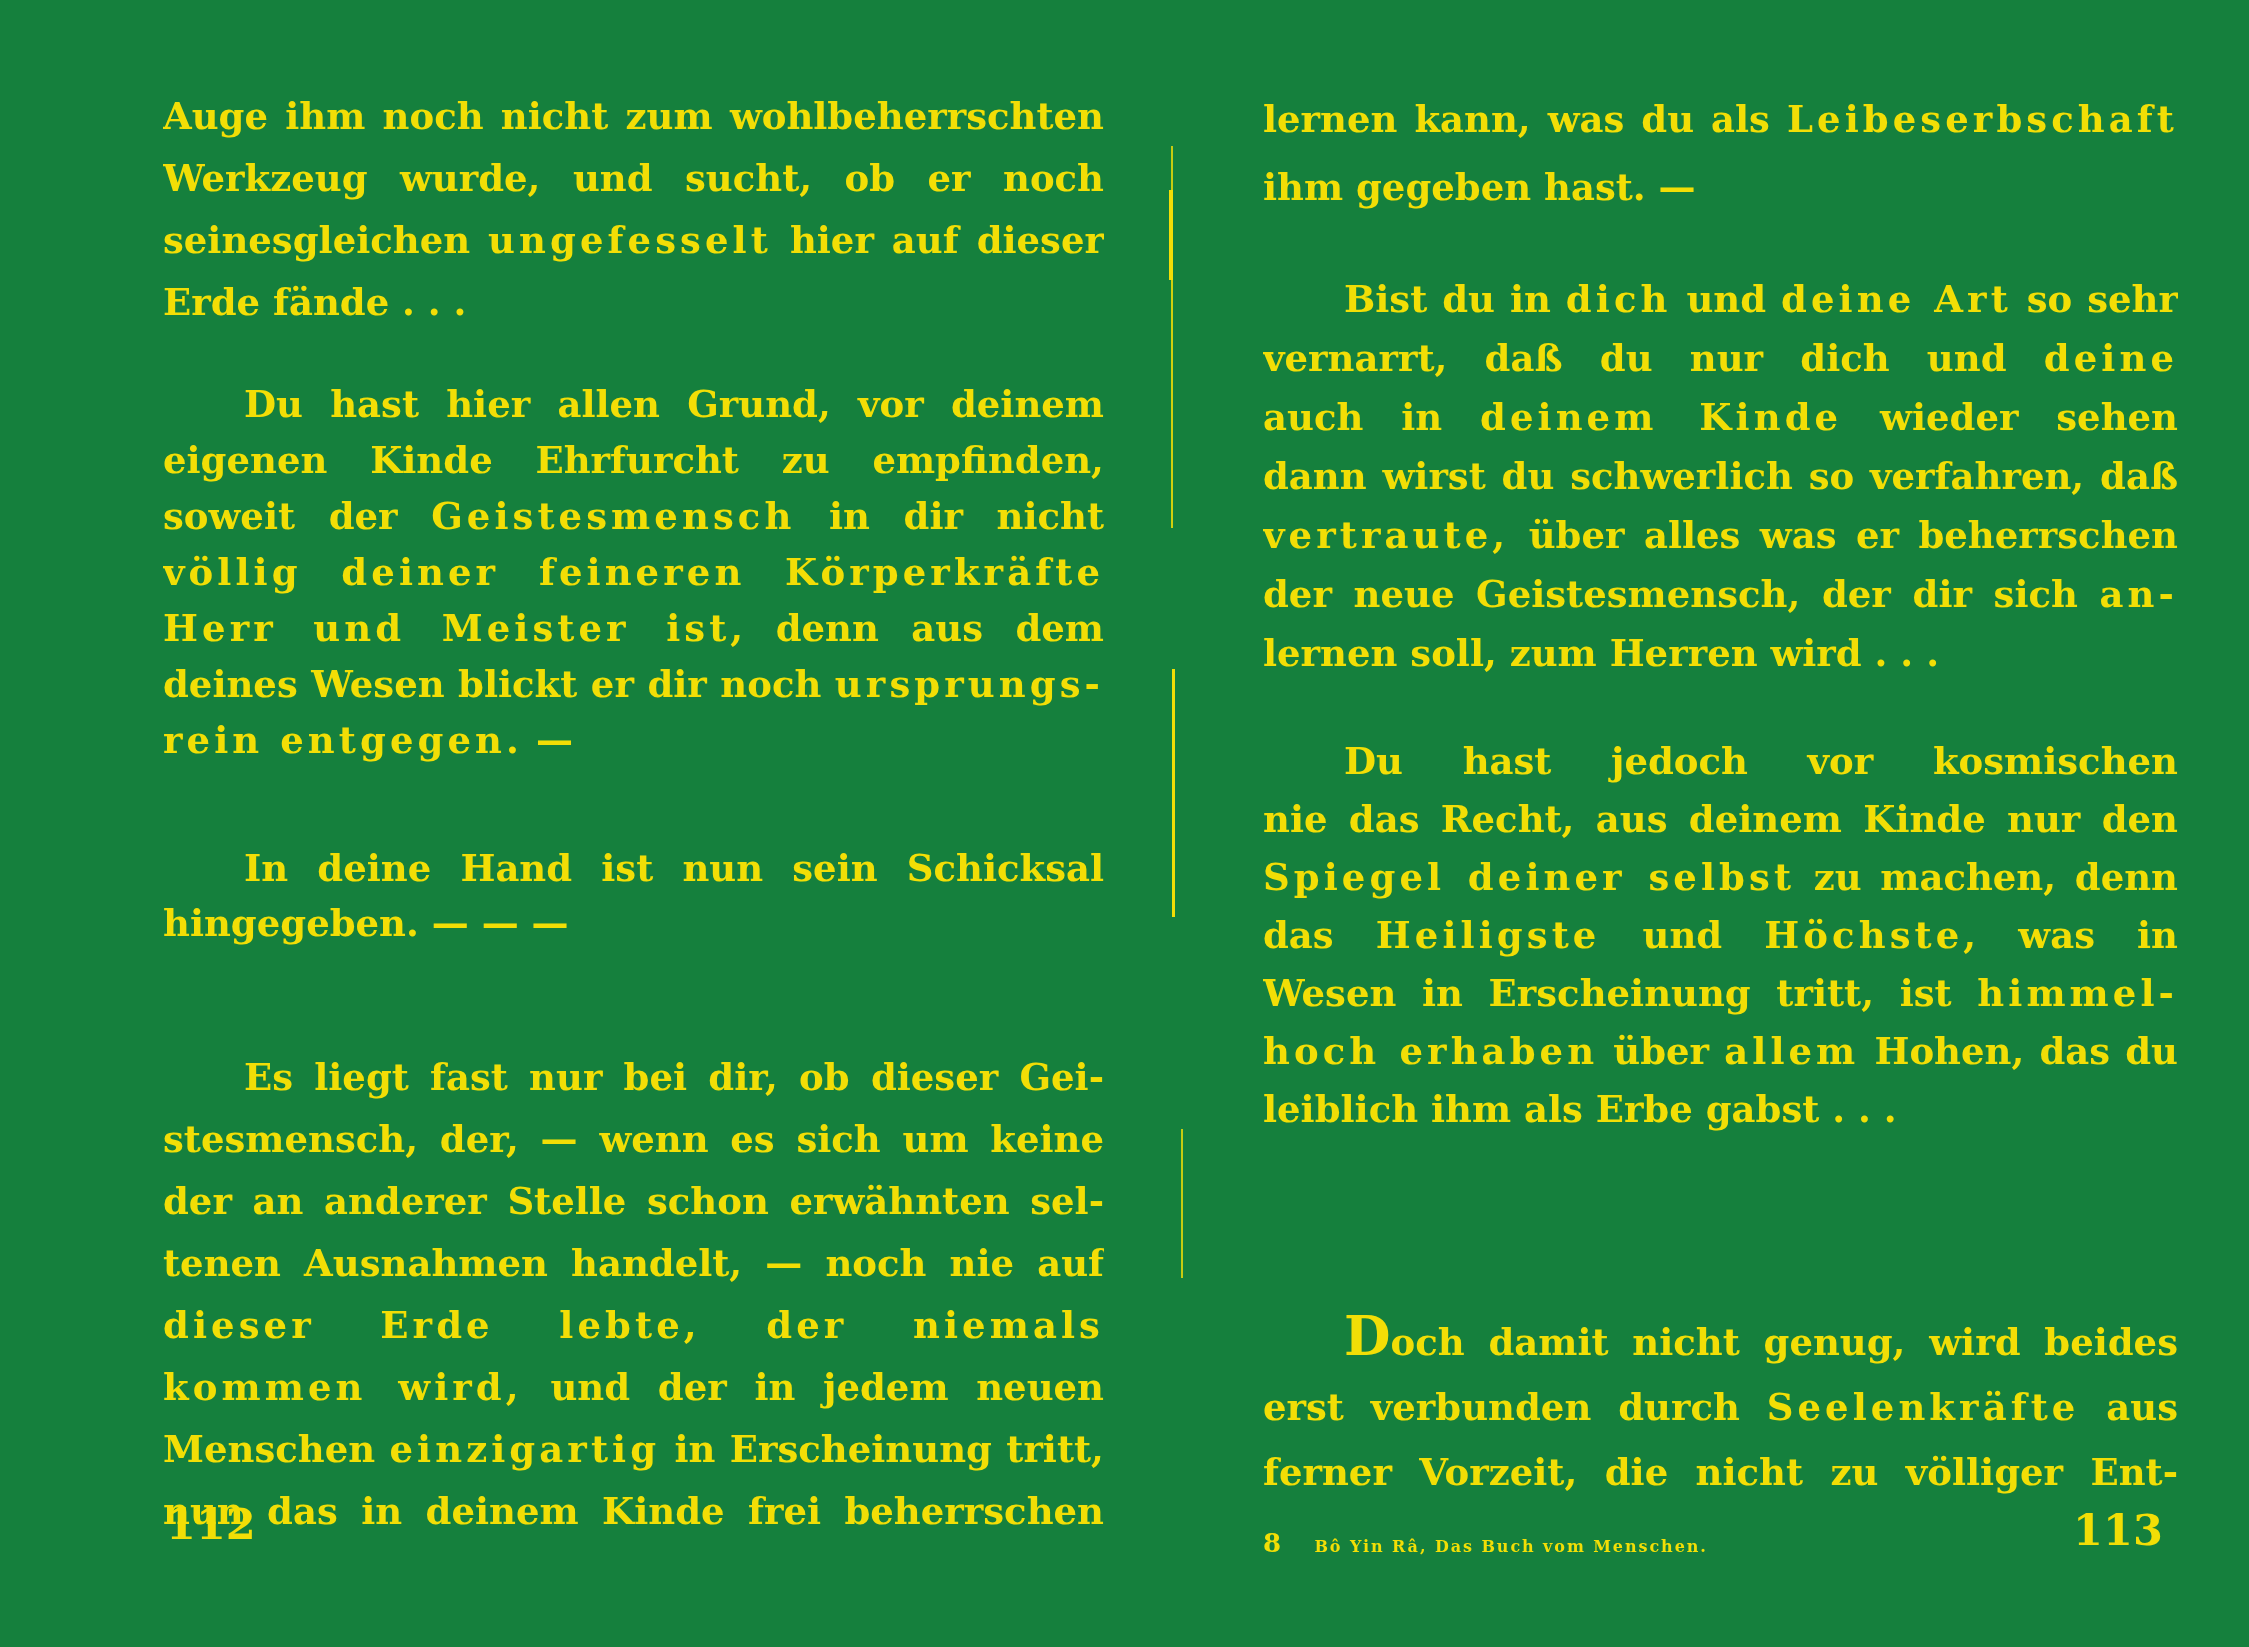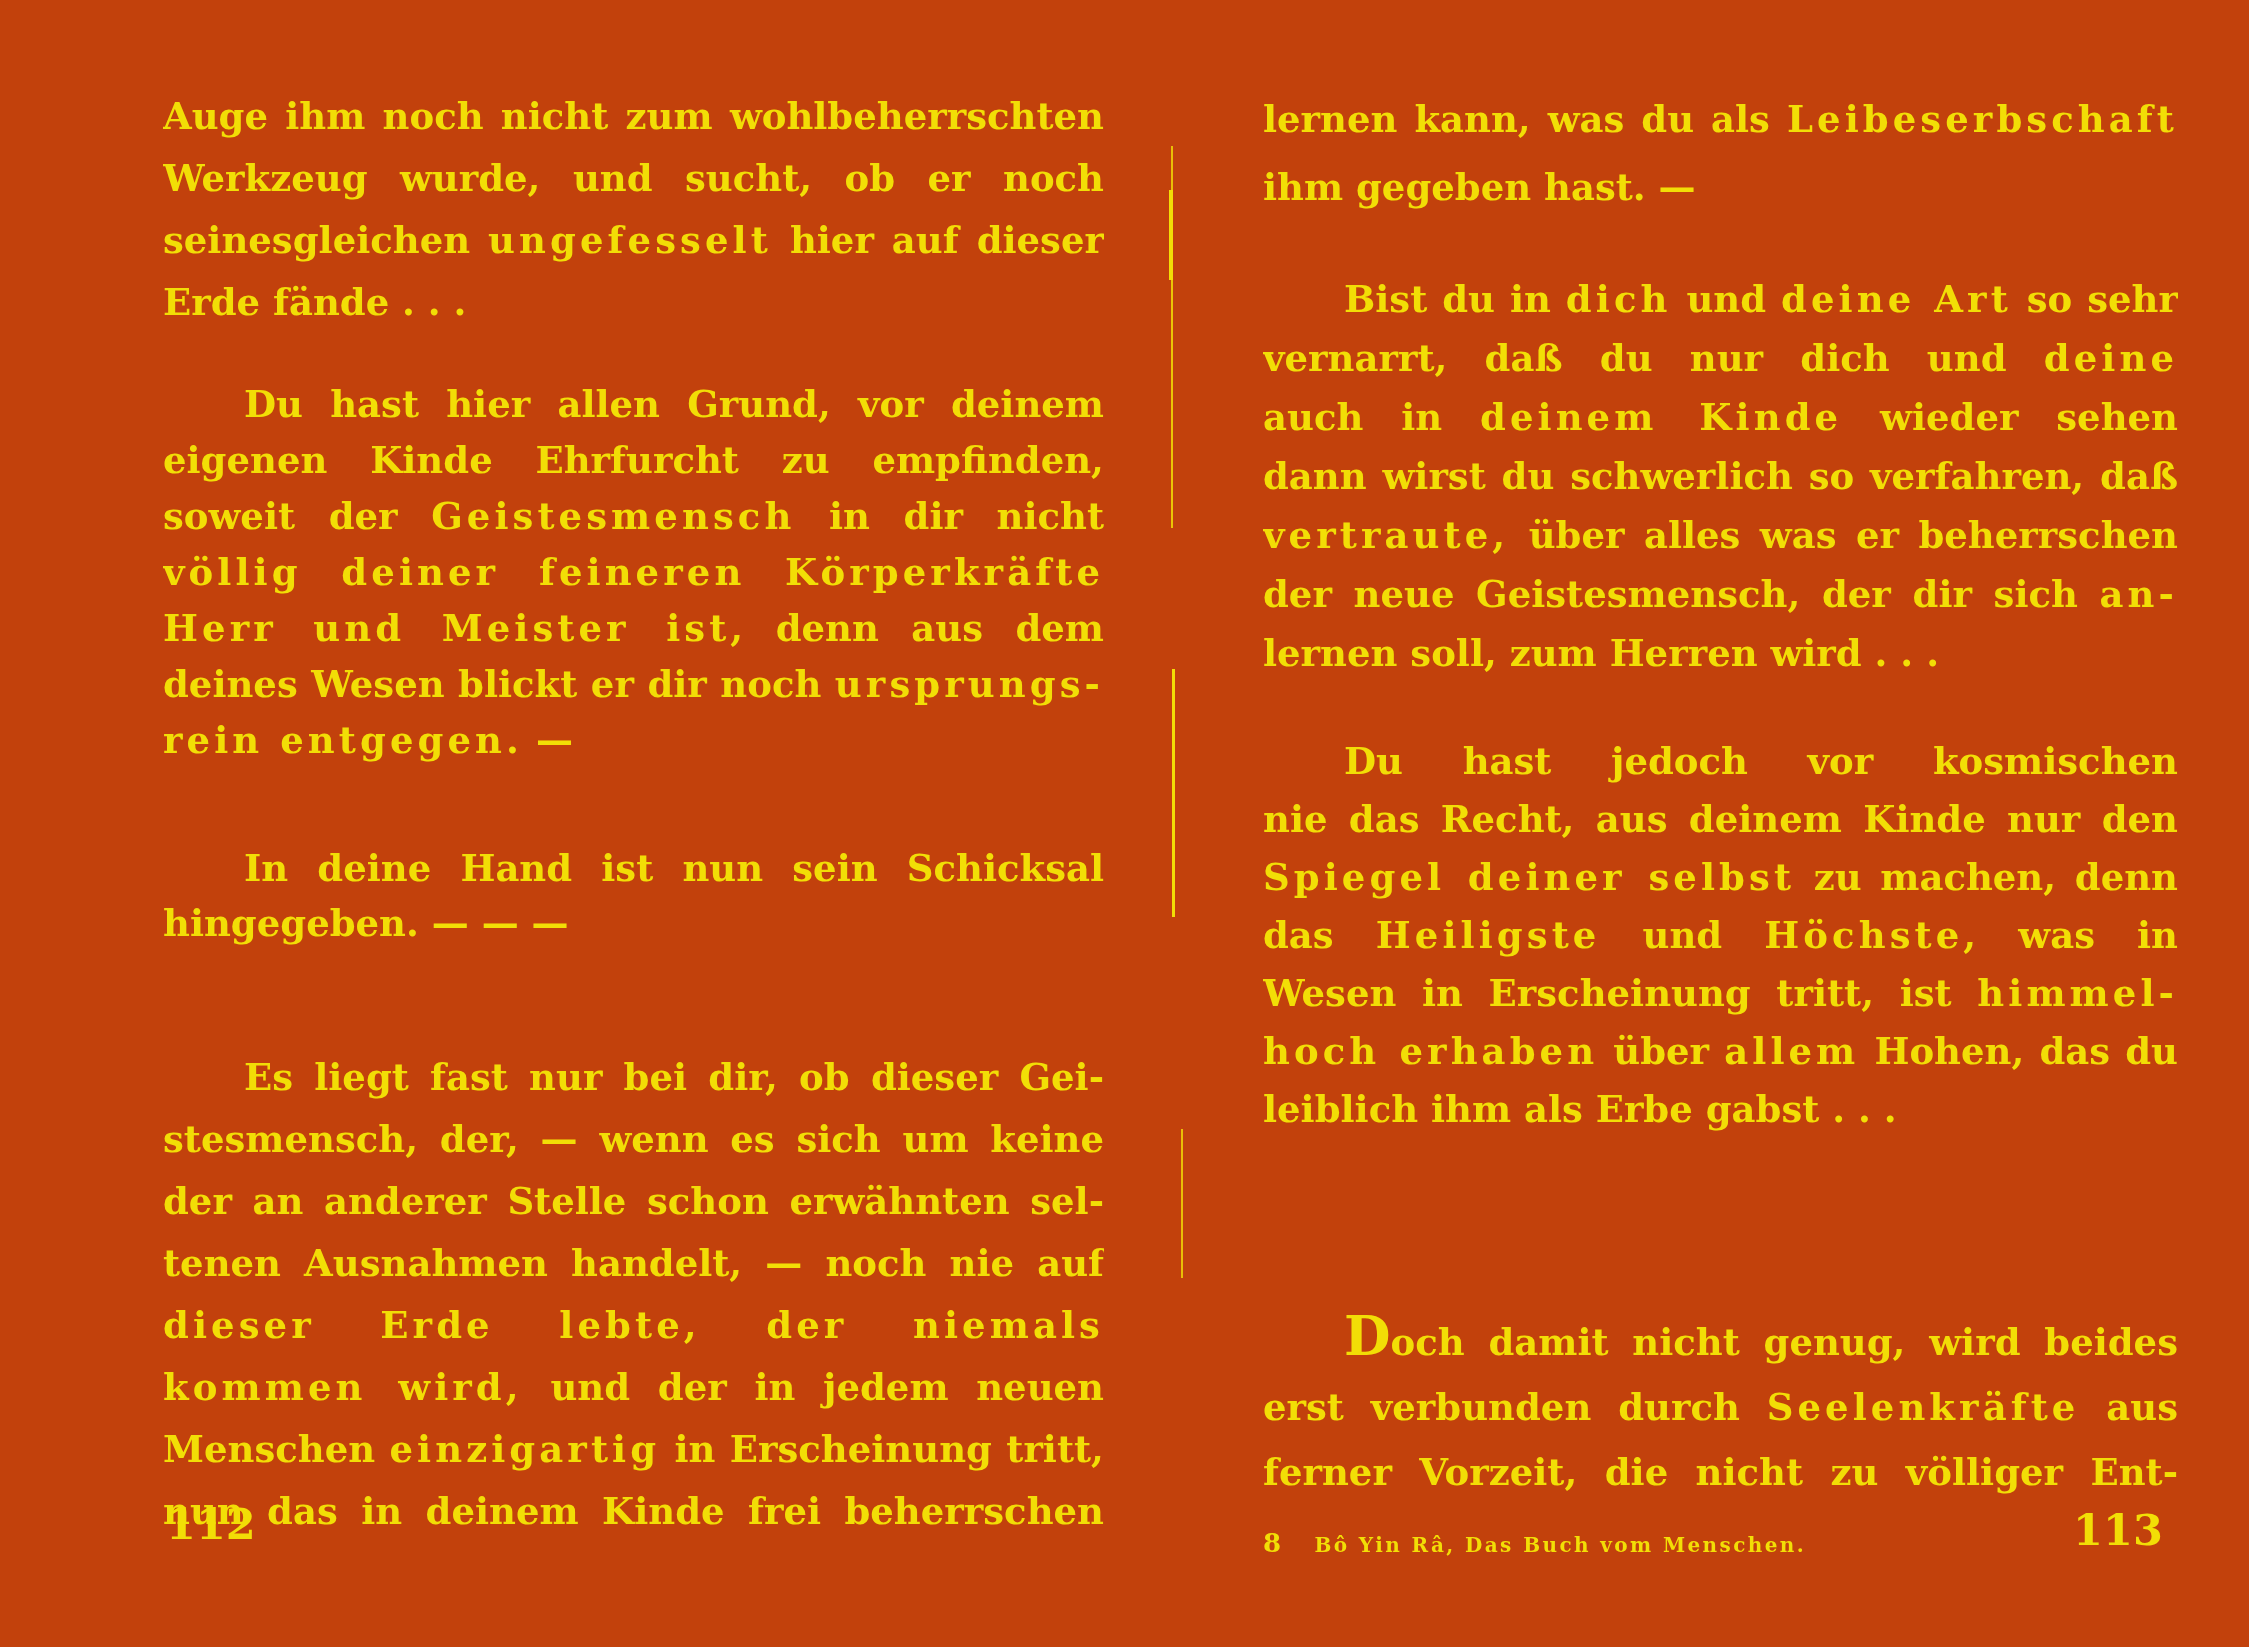--- a/index.html
+++ b/index.html
@@ -1,17 +1,17 @@
 <!DOCTYPE html>
 <html style="font-size:13.6px"><head>
 <meta charset="utf-8">
 <title>Book spread</title>
 <style>
   html,body{margin:0;padding:0;background:#000;}
-  .spread{position:relative;width:2250px;height:1647px;background:#c2410c;overflow:hidden;
+  .spread{position:relative;width:2250px;height:1647px;background:#15803d;overflow:hidden;
           font-family:"DejaVu Serif","Liberation Serif",serif;font-weight:bold;}
   .page{position:absolute;inset:0;}
   .para{position:absolute;color:#f2de06;font-size:37px;}
   .para .line{height:var(--lh);line-height:var(--lh);overflow:hidden;
               text-align:justify;text-align-last:justify;text-justify:inter-word;white-space:normal;}
   .para .line.nj{text-align-last:left;}
   .para.indent .line:first-child{text-indent:81px;}
   .sp{letter-spacing:0.11em;}
   .line.bigfirst::first-letter{font-size:1.45em;line-height:0.7;}
   
@@ -22,21 +22,21 @@
   .pagenum{position:absolute;color:#f2de06;font-size:43px;line-height:41px;}
   #left-pagenum{left:166px;top:1504px;}
   
   #right-para-0{left:1263px;top:85px;width:915px;--lh:68px;}
   #right-para-1{left:1263px;top:270px;width:915px;--lh:59px;}
   #right-para-2{left:1263px;top:732px;width:915px;--lh:58px;}
   #right-para-3{left:1263px;top:1310px;width:915px;--lh:65px;}
   #right-pagenum{left:2055px;top:1510px;width:126px;text-align:center;}
   .footer{position:absolute;top:1528px;left:1263px;color:#f2de06;white-space:nowrap;}
   .footer .fnum{font-size:26px;margin-right:32px;letter-spacing:0.05em;}
-  .footer .ftitle{font-size:20px;letter-spacing:0.12em;}
+  .footer .ftitle{font-size:16px;letter-spacing:0.12em;}
   
   .gutter{position:absolute;background:#f2de06;}
   #gut-a{left:1171px;top:146px;width:1.7px;height:47px;opacity:.8;}
   #gut-b{left:1169px;top:190px;width:4.2px;height:90px;}
   #gut-c{left:1171px;top:280px;width:1.7px;height:248px;opacity:.85;}
   #gut-d{left:1172px;top:669px;width:2.5px;height:248px;}
   #gut-e{left:1181px;top:1129px;width:1.7px;height:149px;opacity:.8;}
 </style>
 </head>
 <body>

